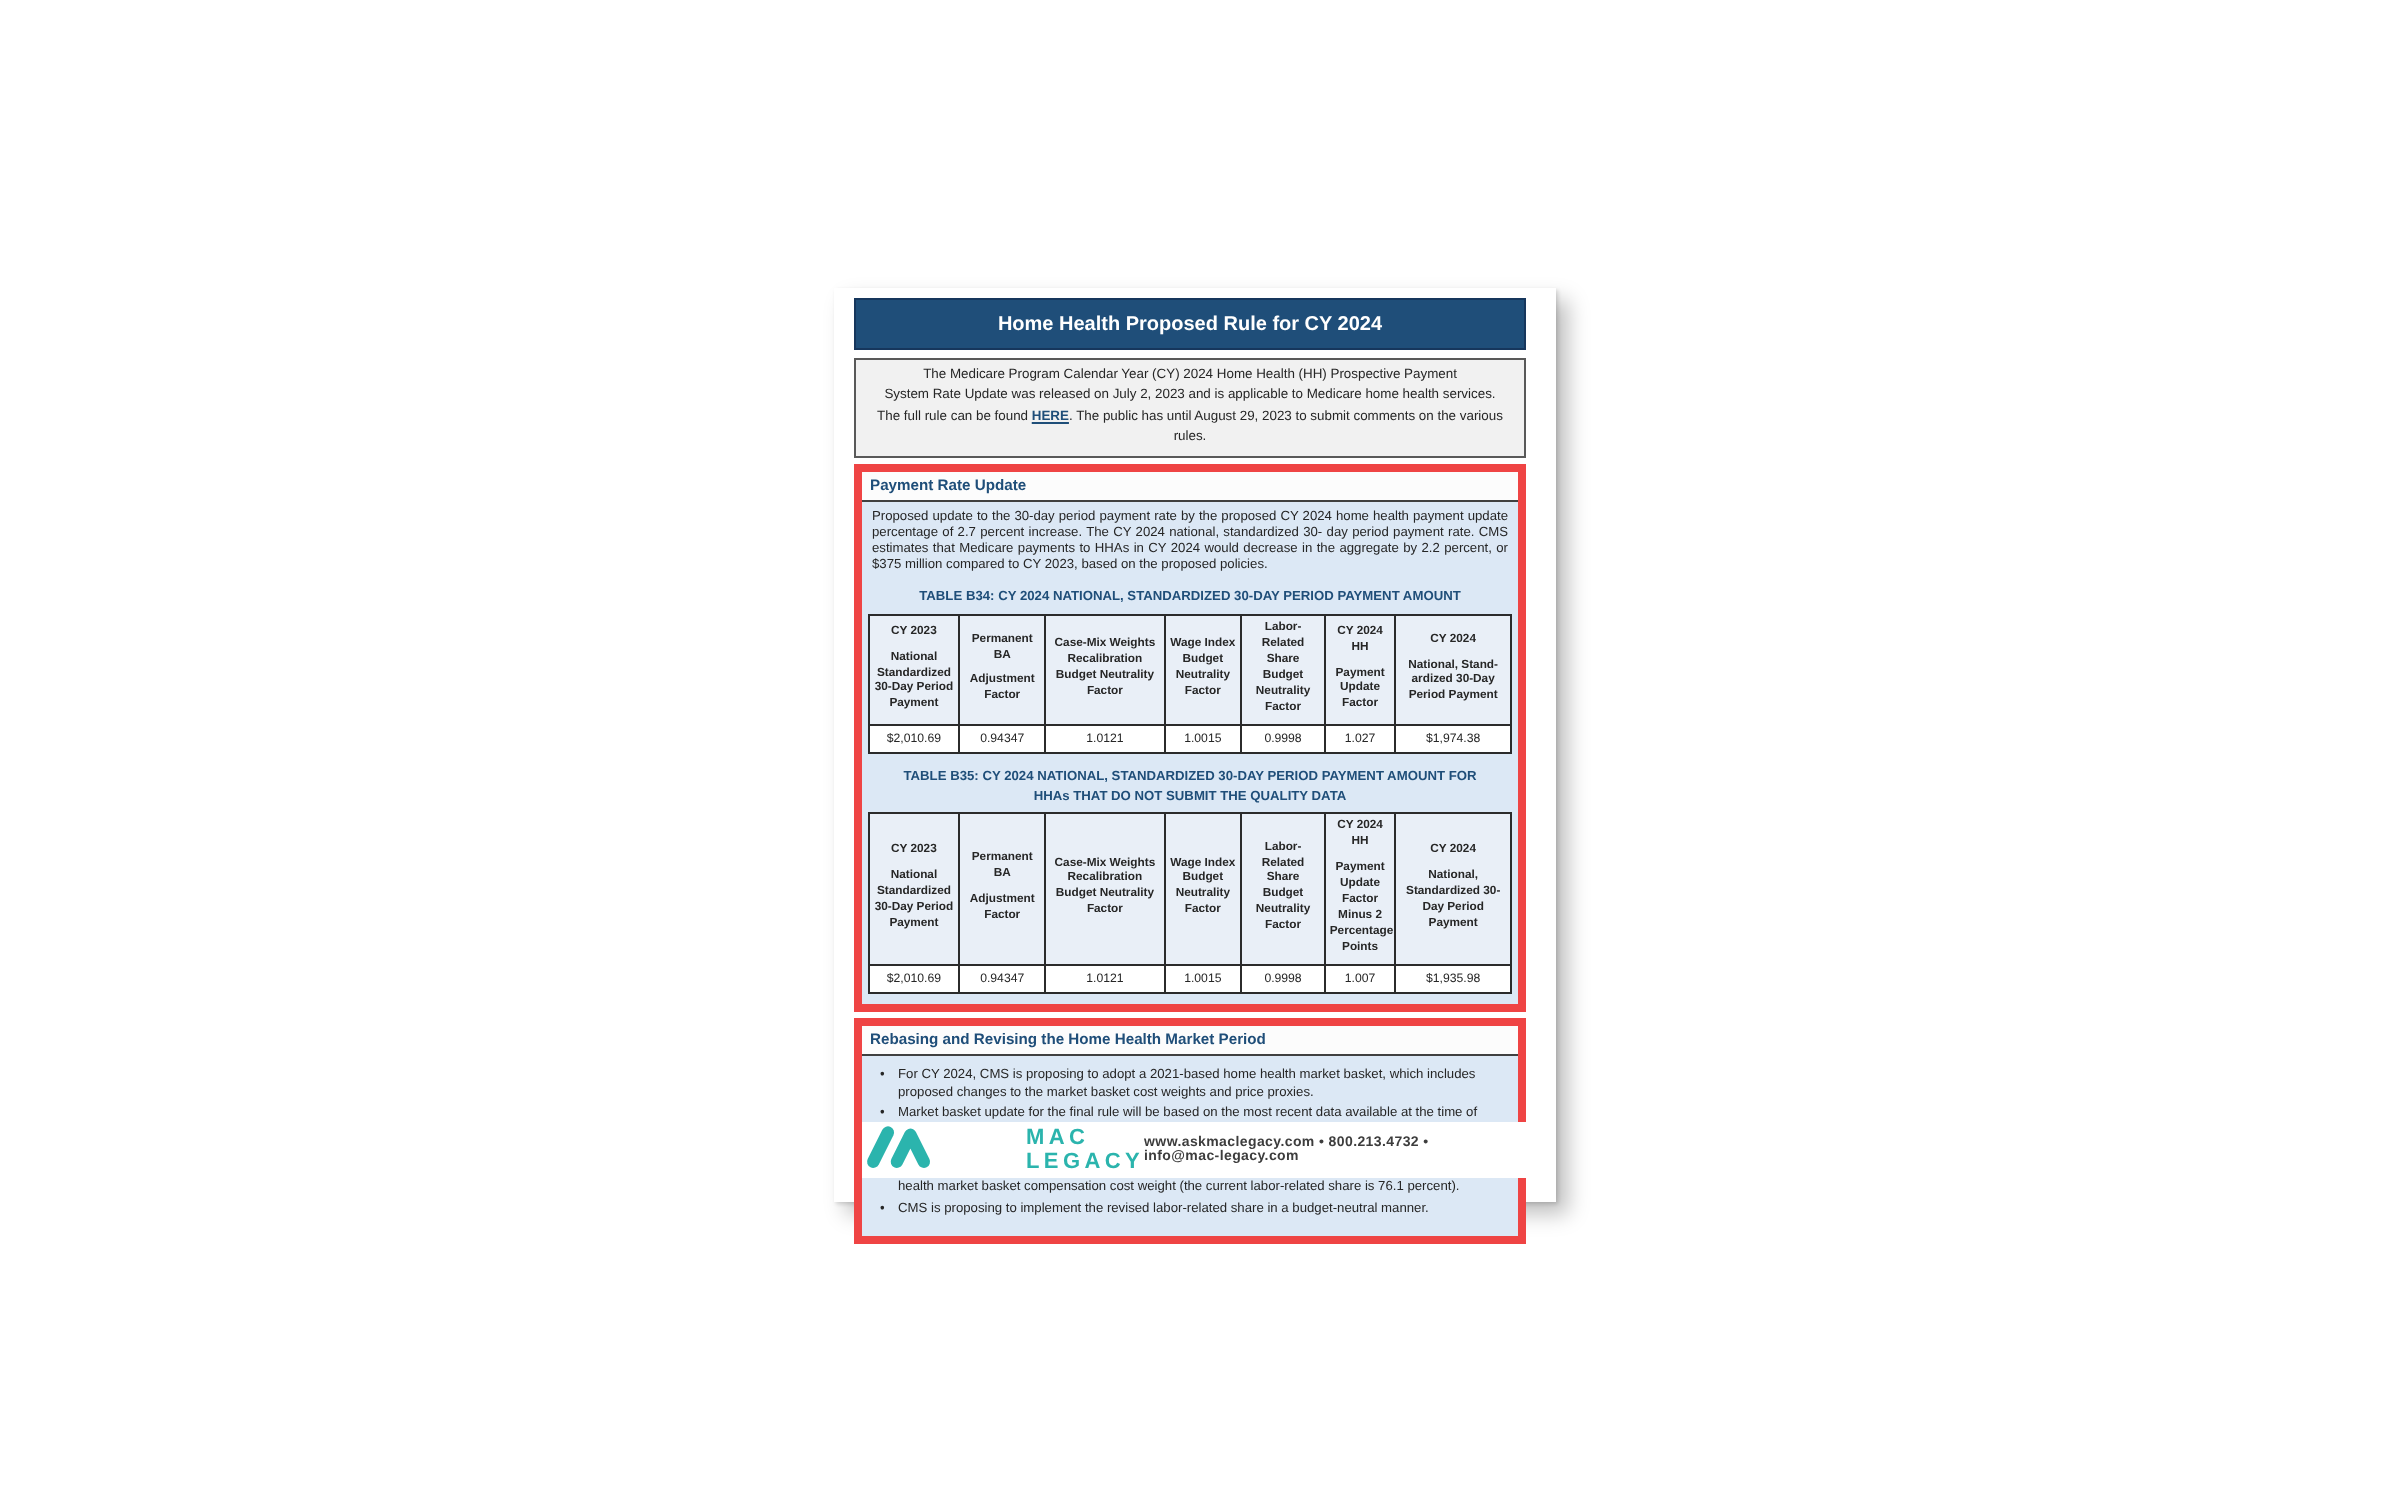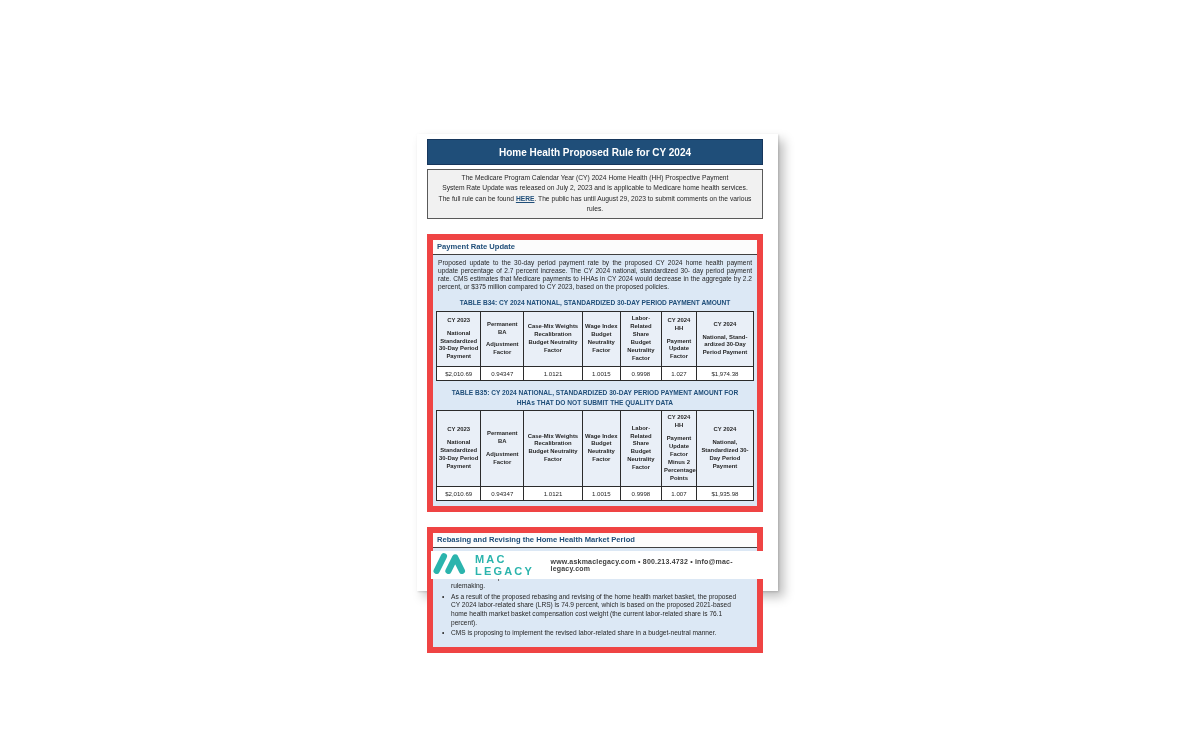--- a/index.html
+++ b/index.html
@@ -1,40 +1,40 @@
 <!DOCTYPE html>
 <html><head>
 <meta charset="utf-8">
 <style>
   html,body { margin:0; padding:0; background:#ffffff; }
   .canvas {
     position:relative; width:1200px; height:750px; background:#ffffff;
     font-family:"Liberation Sans", sans-serif; overflow:hidden;
   }
   .page {
-    position:absolute; left:417px; top:134px; width:361px; height:457px;
+    position:absolute; left:417px; top:144px; width:361px; height:457px;
     background:#ffffff;
     box-shadow: 6px 6px 10px rgba(0,0,0,0.25), 1px 1px 2px rgba(0,0,0,0.15);
   }
   .content { position:absolute; left:10px; top:5px; width:336px; }
 
   .title-bar {
     height:24px; background:#1F4E79; border:1px solid #16365C;
     color:#ffffff; font-weight:bold; font-size:10px;
     display:flex; align-items:center; justify-content:center;
   }
 
   .intro-box {
     margin-top:4px; background:#F1F1F1; border:1px solid #595959;
     padding:3px 5px; text-align:center; color:#262626;
     font-size:6.7px; line-height:1.55;
   }
   .here-link { color:#1F4E79; font-weight:bold; text-decoration:underline; cursor:pointer; }
 
-  .sec { margin-top:15px; border:6px solid #ef4444; background:#DCE8F5; }
+  .sec { margin-top:3px; border:4px solid #ef4444; background:#DCE8F5; }
   .sec-head {
     background:#FCFCFC; border-bottom:1px solid #404040;
     padding:2px 4px 3px; font-size:7.6px; font-weight:bold; color:#1F4E79;
   }
   .sec-body { padding:3px 2px 5px; }
   .para { font-size:6.6px; line-height:1.25; color:#262626; margin:1px 3px 0; text-align:justify; }
 
   .tbl-title {
     text-align:center; font-weight:bold; color:#1F4E79;
     font-size:6.6px; line-height:1.45; margin:7px auto 3px;
@@ -64,21 +64,21 @@
     position:relative; font-size:6.6px; line-height:1.32; color:#262626; margin-bottom:2px;
   }
   ul.bullet-list li::before {
     content:"\2022"; position:absolute; left:-9px; top:0; color:#262626; font-size:6.6px;
   }
 
   .footer {
     position:absolute; left:14px; right:12px; bottom:12px; height:28px;
     display:flex; align-items:center; background:#ffffff;
   }
-  .logo { display:flex; align-items:center; }
+  .logo { display:flex; align-items:center;gap:38px; }
   .wordmark {
     color:#2BB4AD; font-weight:bold; font-size:11px; letter-spacing:2.2px; margin-left:8px;
   }
   .contact {
     margin-left:auto; margin-right:26px; font-size:7px; font-weight:bold;
     color:#3D3D3D; letter-spacing:0.2px;
   }
 </style>
 </head>
 <body>

